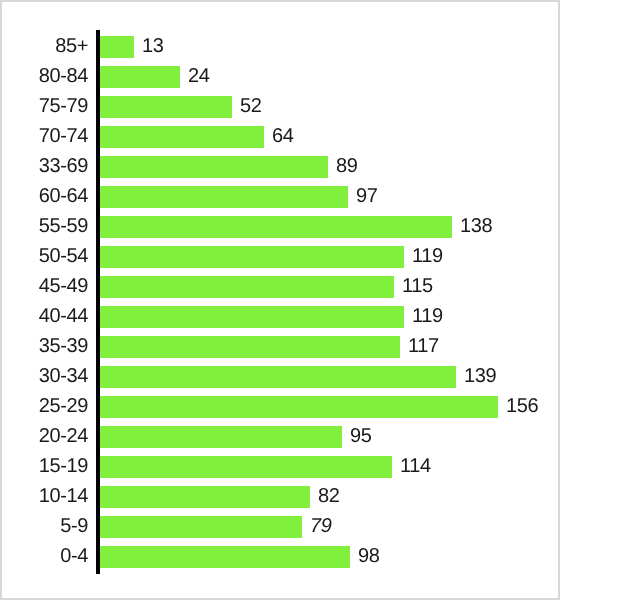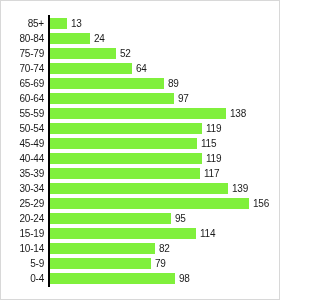--- a/index.html
+++ b/index.html
@@ -102,21 +102,21 @@
           <div class="bar-value-label" style="left: 119px; text-align: right;">52</div>
         </div>
         <div class="bar-row" style="top: 60px;">
           <div class="bar-category-label">70-74</div>
           <div class="bar-track">
             <div class="bar-rect" style="width: 82px; background: rgb(128, 240, 60);"></div>
           </div>
           <div class="bar-value-label" style="left: 135px;">64</div>
         </div>
         <div class="bar-row" style="top: 75px;">
-          <div class="bar-category-label">65-69</div>
+          <div class="bar-category-label">33-69</div>
           <div class="bar-track">
             <div class="bar-rect" style="width: 114px; background: rgb(128, 240, 60);"></div>
           </div>
           <div class="bar-value-label" style="left: 167px;">89</div>
         </div>
         <div class="bar-row" style="top: 90px;">
           <div class="bar-category-label">60-64</div>
           <div class="bar-track">
             <div class="bar-rect" style="width: 124px; background: rgb(128, 240, 60);"></div>
           </div>
@@ -190,21 +190,21 @@
           <div class="bar-track">
             <div class="bar-rect" style="width: 105px; background: rgb(128, 240, 60);"></div>
           </div>
           <div class="bar-value-label" style="left: 158px;">82</div>
         </div>
         <div class="bar-row" style="top: 255px;">
           <div class="bar-category-label">5-9</div>
           <div class="bar-track">
             <div class="bar-rect" style="width: 101px; background: rgb(128, 240, 60);"></div>
           </div>
-          <div class="bar-value-label" style="left: 154px;">79</div>
+          <div class="bar-value-label" style="left: 154px; font-style: italic;">79</div>
         </div>
         <div class="bar-row" style="top: 270px;">
           <div class="bar-category-label">0-4</div>
           <div class="bar-track">
             <div class="bar-rect" style="width: 125px; background: rgb(128, 240, 60);"></div>
           </div>
           <div class="bar-value-label" style="left: 178px;">98</div>
         </div>
       </div>
   </div>

